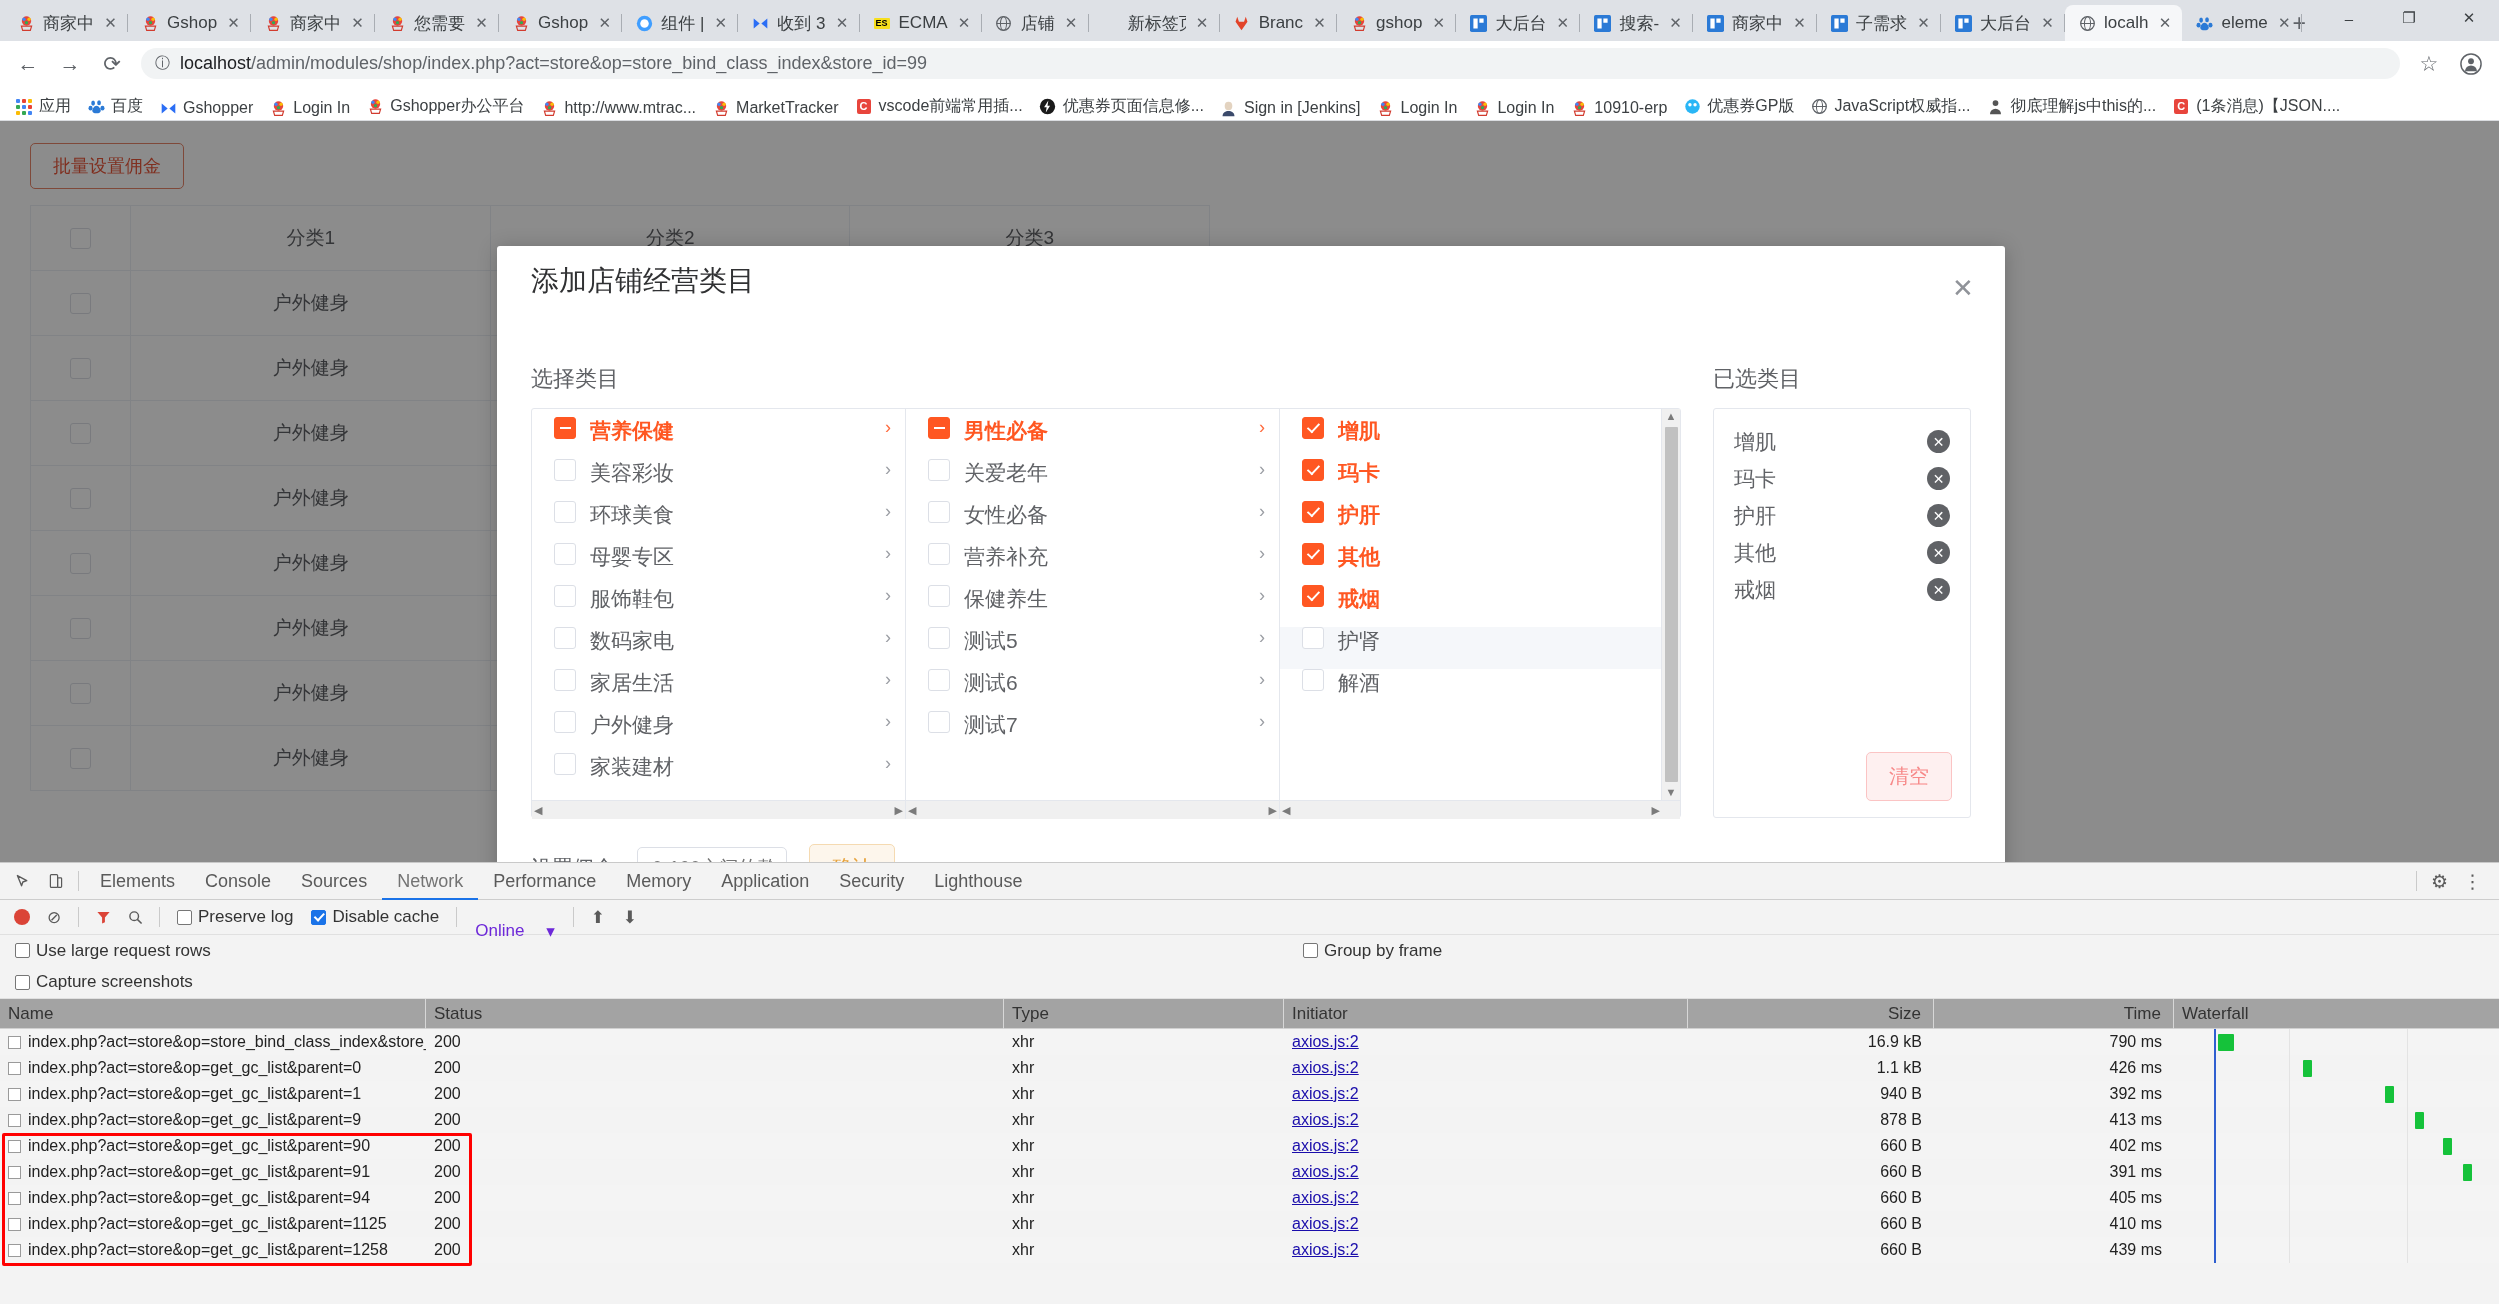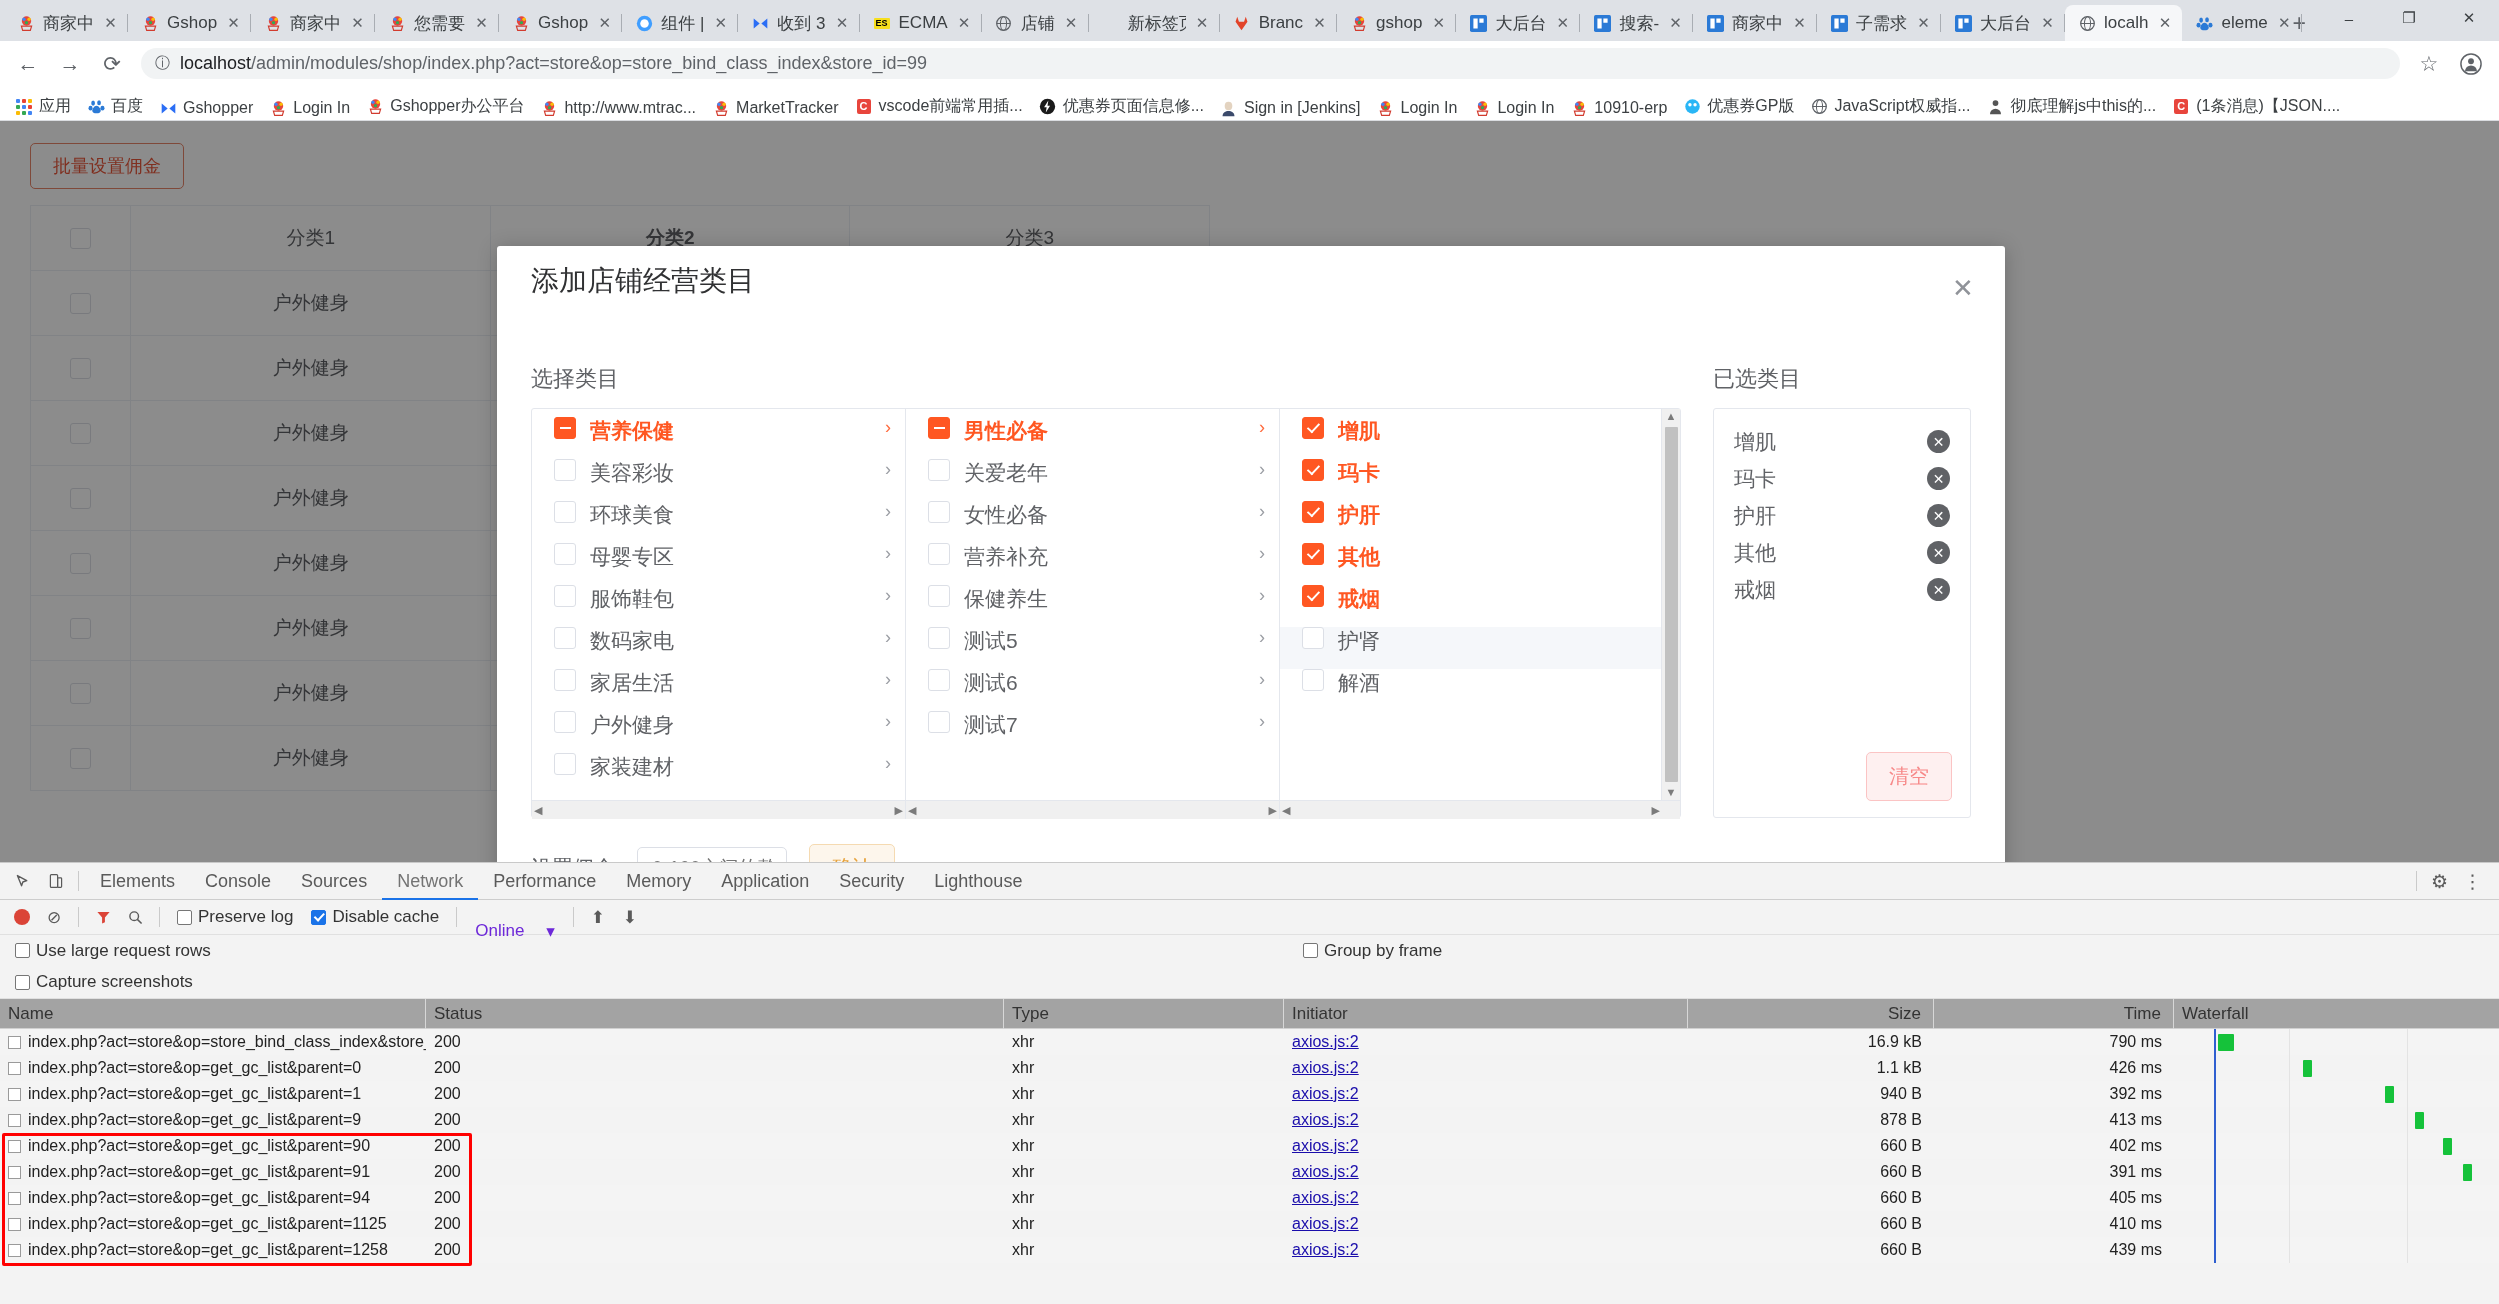--- a/index.html
+++ b/index.html
@@ -113,21 +113,21 @@
   .batch-btn {
     display: inline-block; padding: 10px 22px;
     border: 1px solid #e8866a; border-radius: 5px;
     color: #e8563a; font-size: 18px; background: #fff;
   }
   .tbl { margin-top: 16px; width: 1180px; border-collapse: collapse; }
   .tbl td { border: 1px solid #ebeef5; height: 65px; color: #606266;
     font-size: 19px; text-align: center; }
   .tbl td.ck { width: 95px; }
   .tbl td.c1 { width: 340px; }
-  .tbl td.c2 { width: 340px; font-weight: bold; }
+  .tbl td.c2 { width: 340px; }
   .tbl td.c3 { width: 340px; }
   .chk-sq {
     display: inline-block; width: 21px; height: 21px;
     border: 1px solid #dcdfe6; border-radius: 3px; background: #fff;
     vertical-align: middle;
   }
   .overlay-mask {
     position: absolute; inset: 0; background: rgba(0,0,0,0.45);
   }
 

